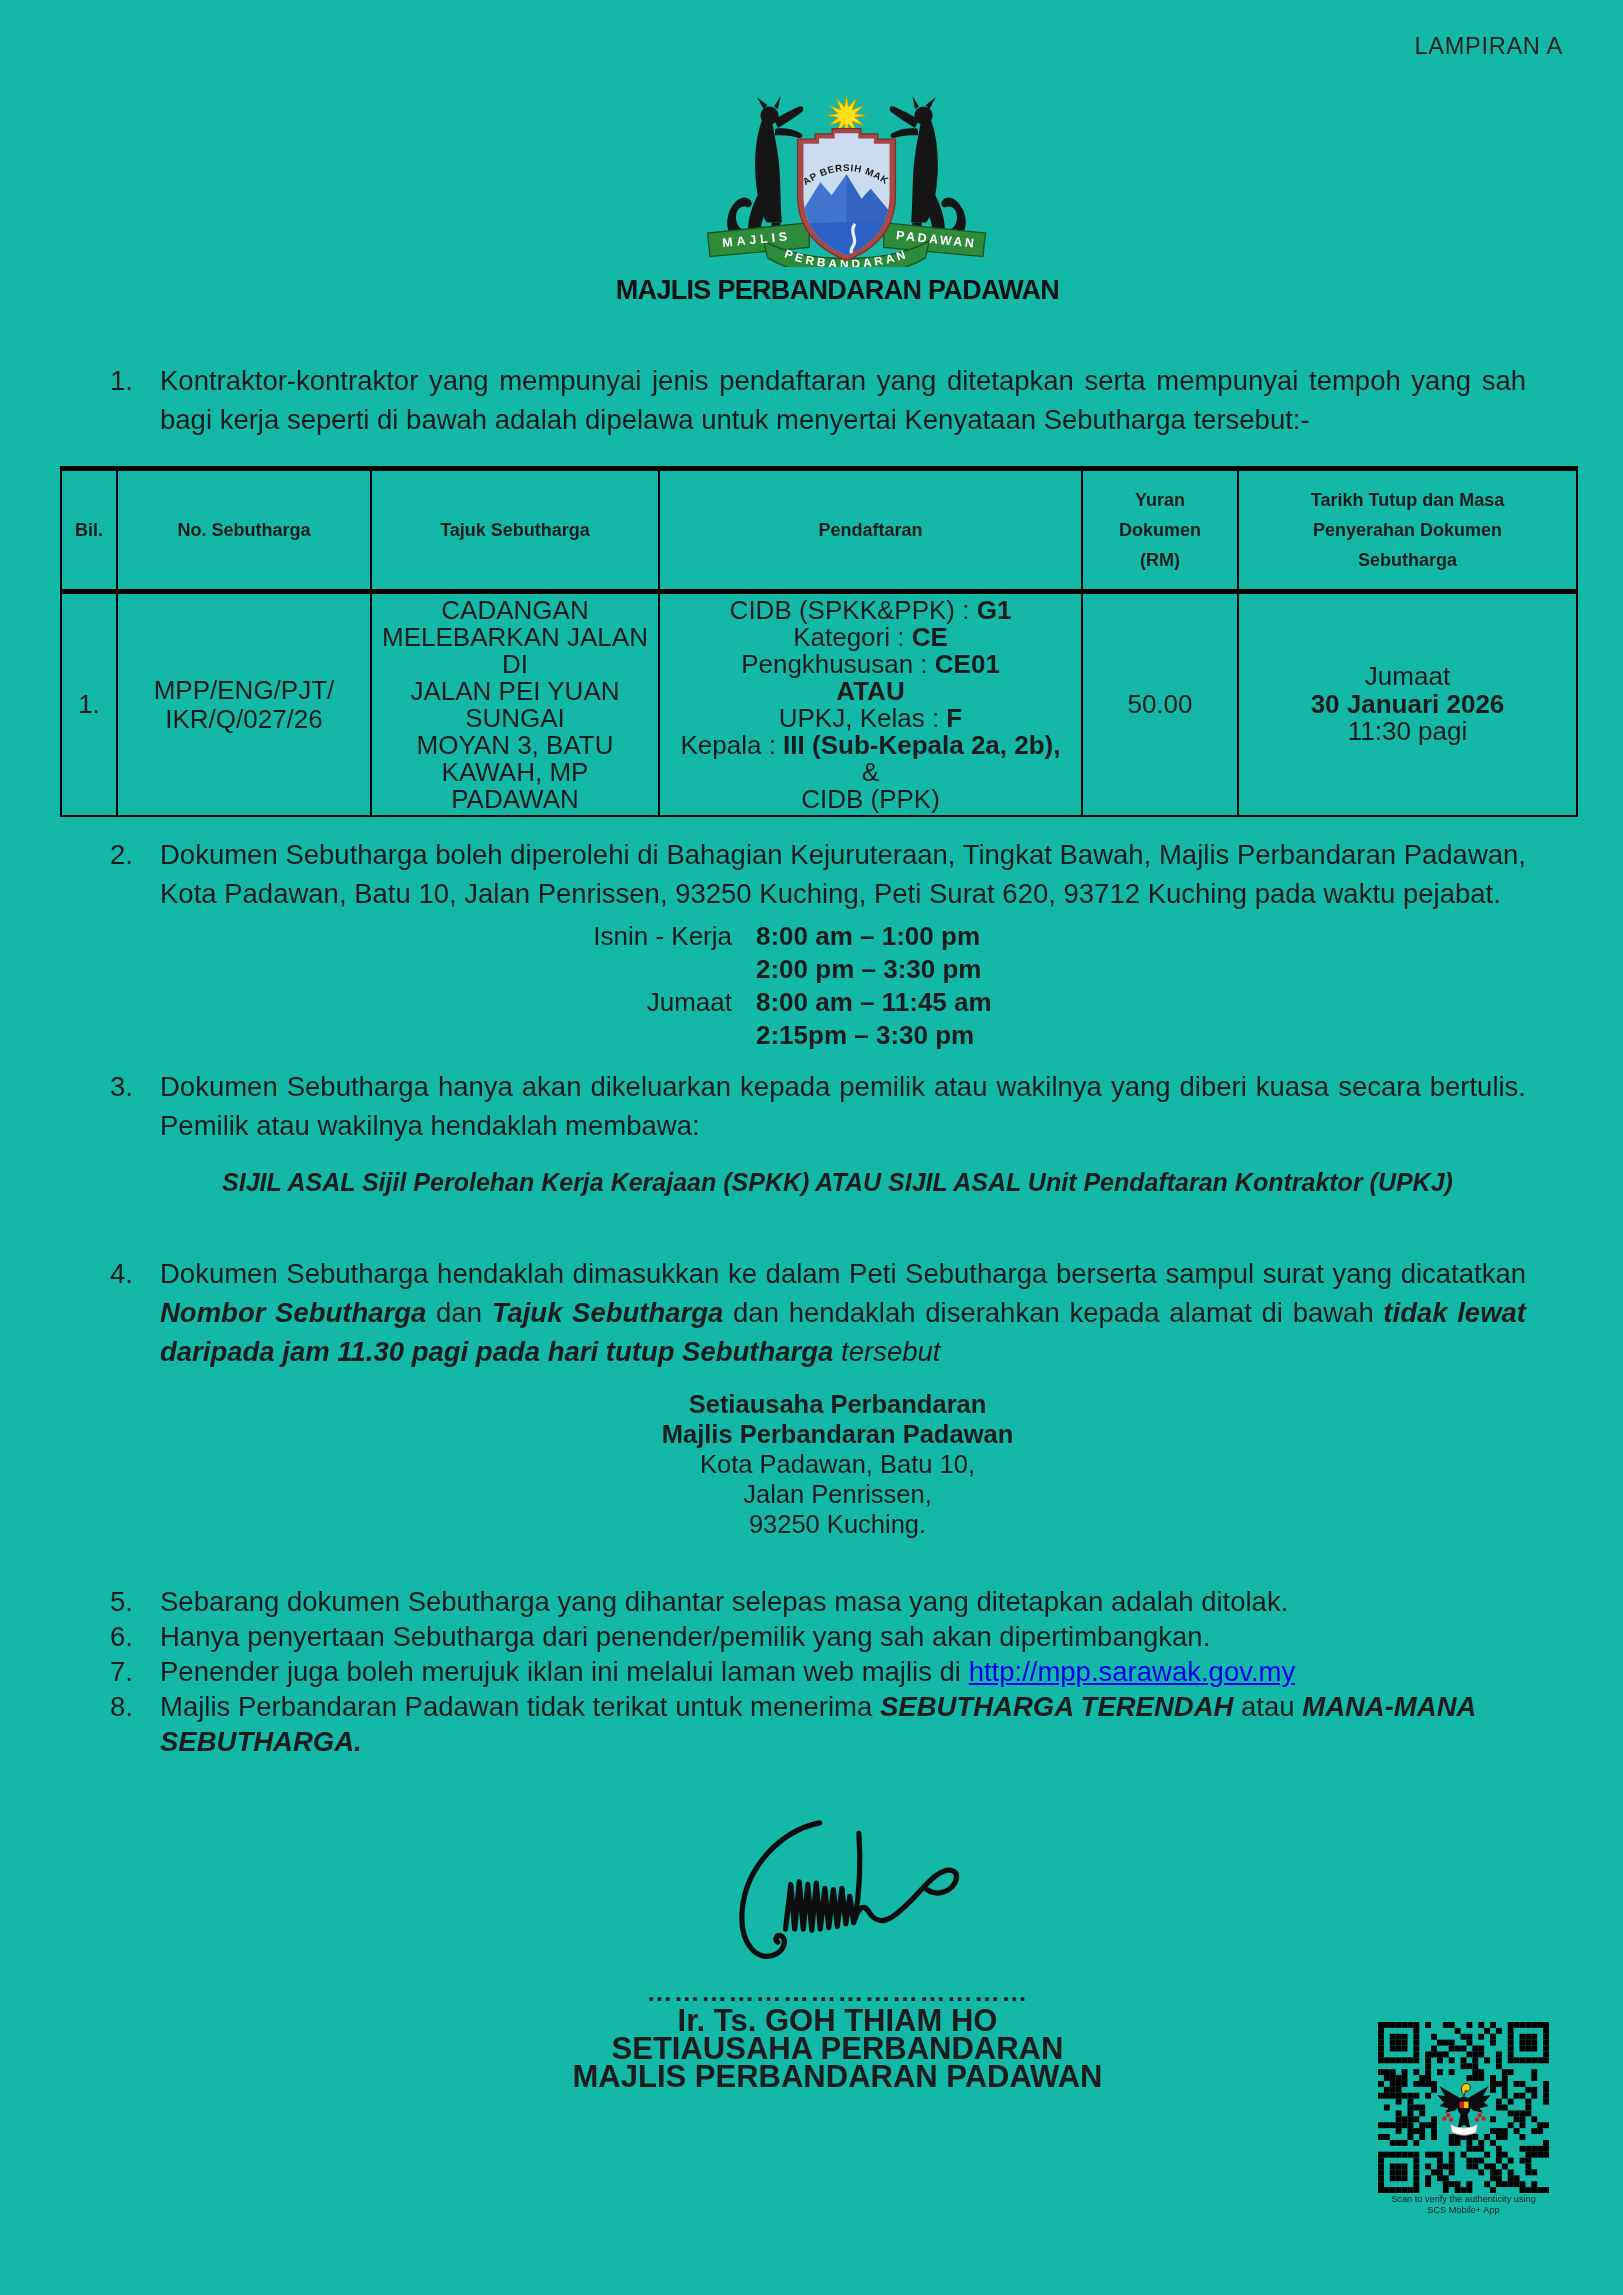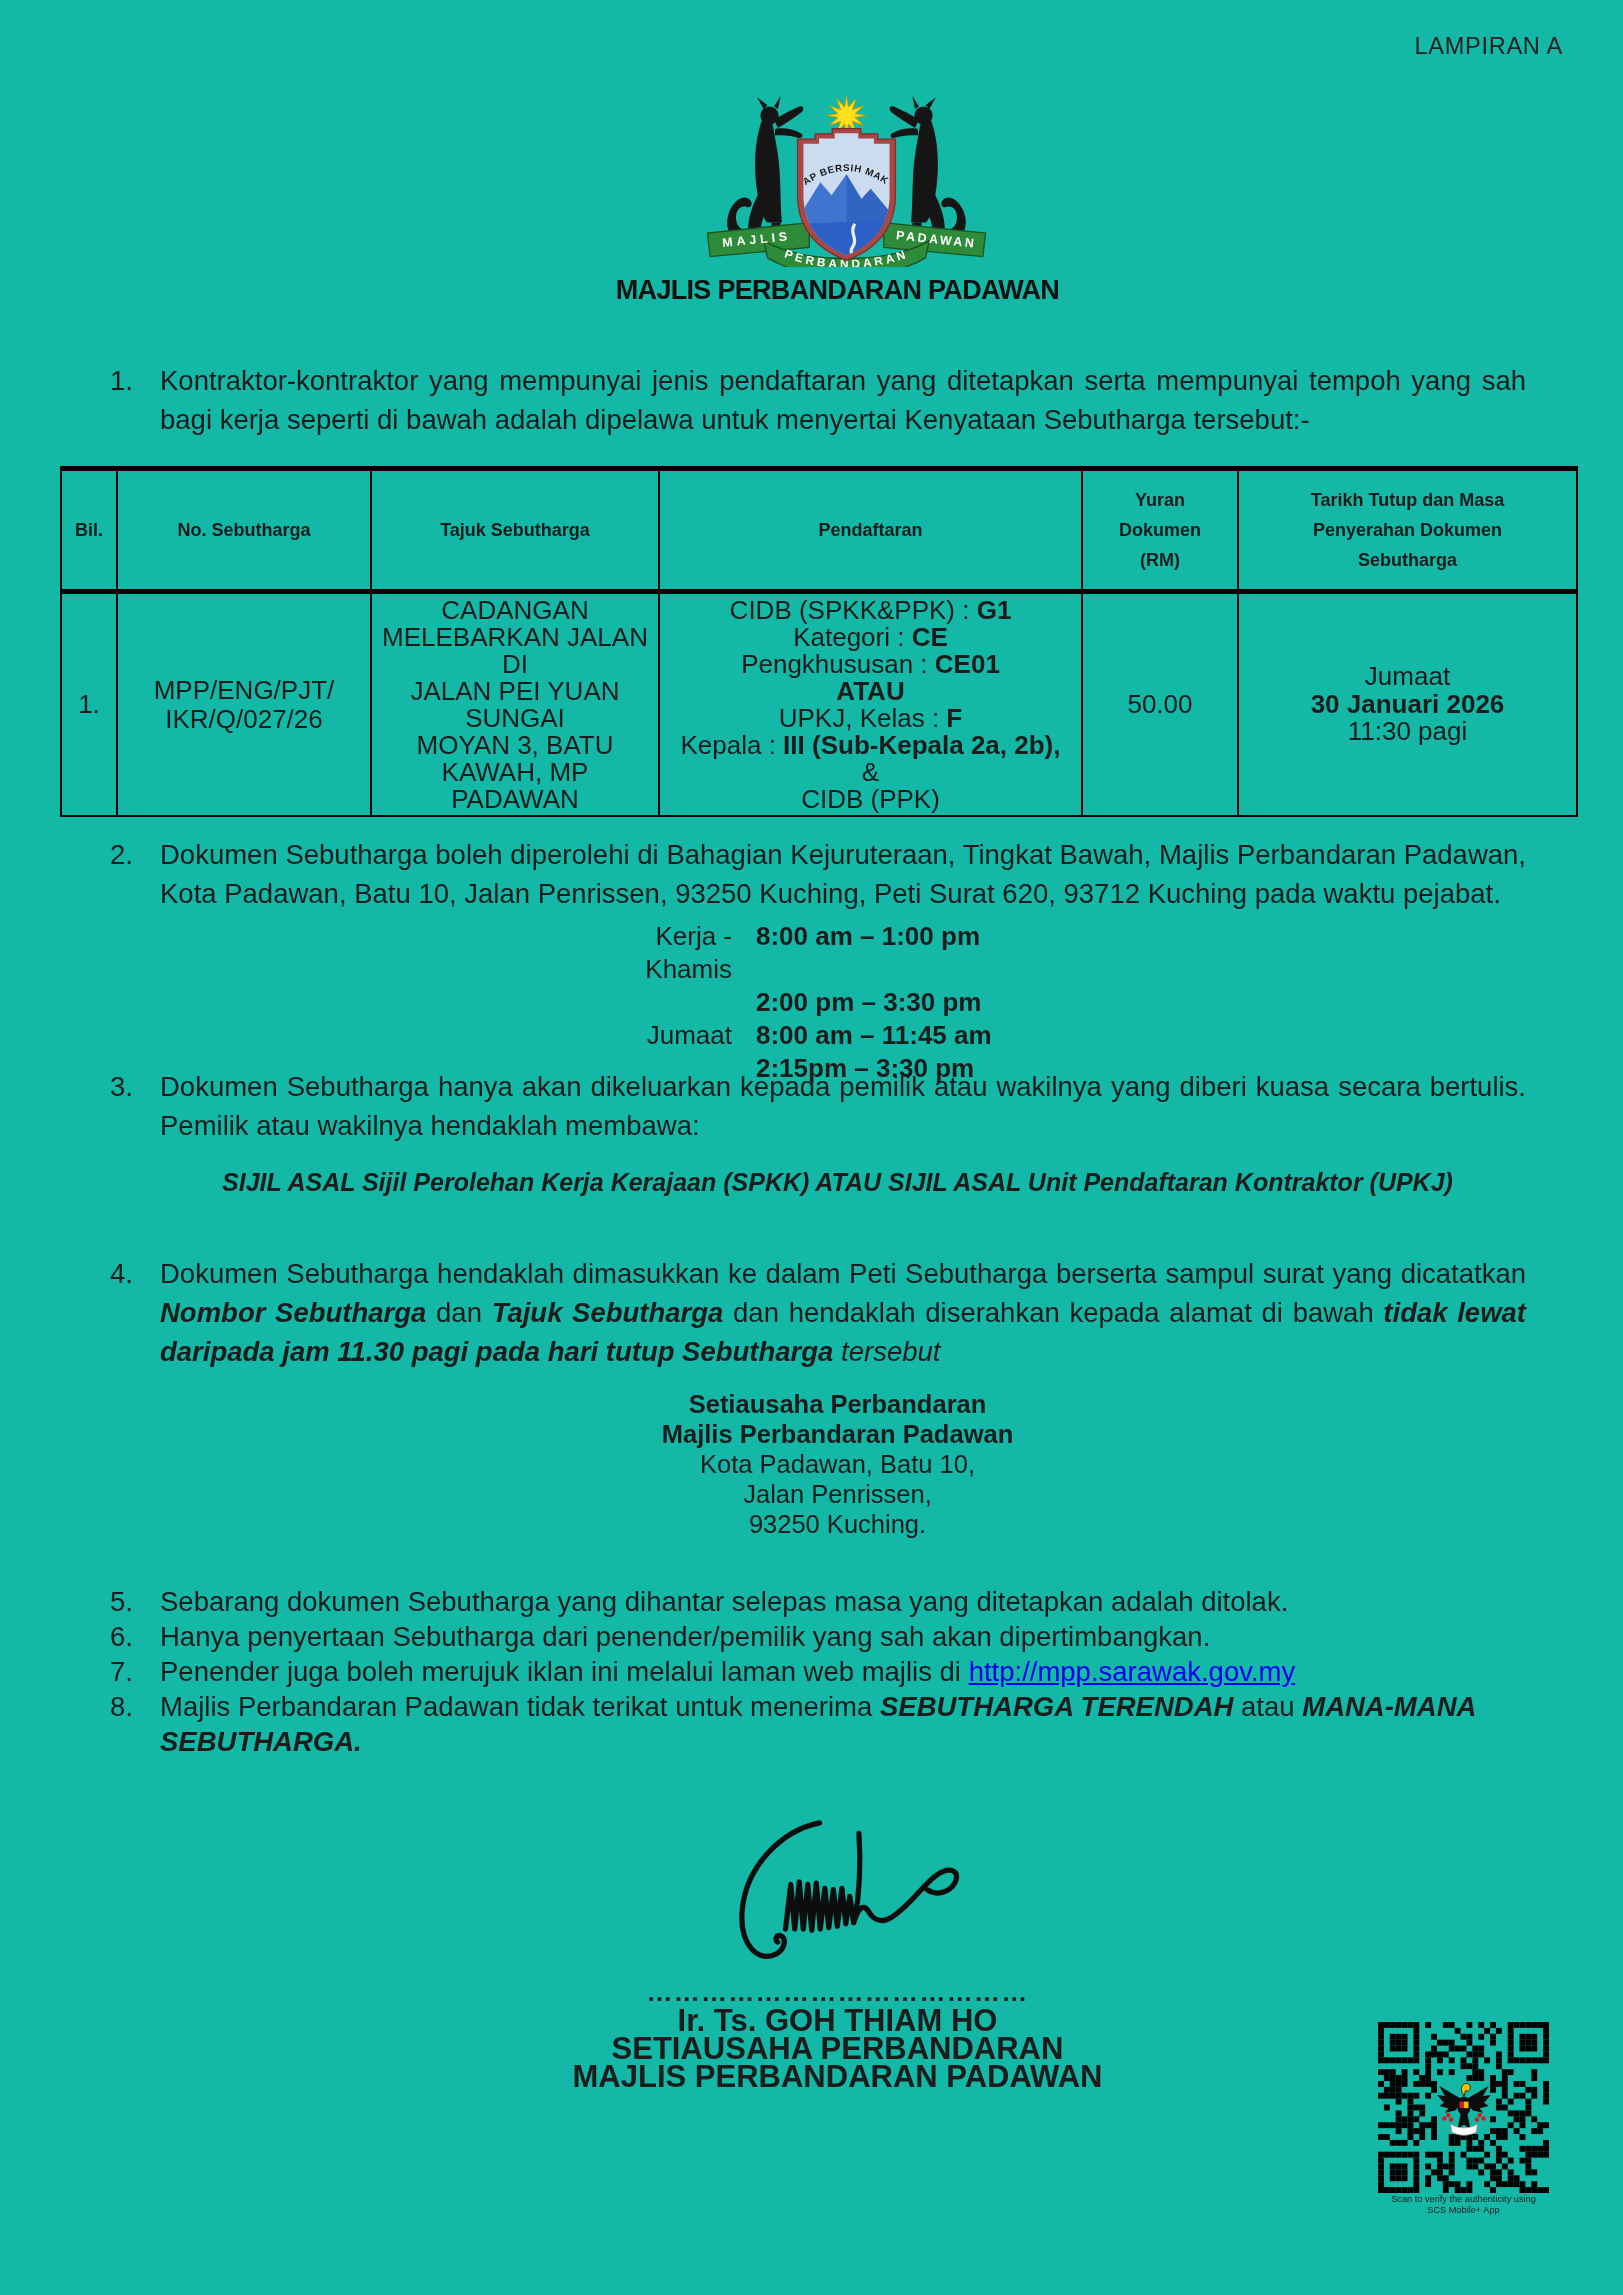--- a/index.html
+++ b/index.html
@@ -183,21 +183,21 @@
   </tbody>
     </table>
 
   <div class="abs clause c2">
     <span class="num">2.</span>
     <span class="txt"><span>Dokumen Sebutharga boleh diperolehi di Bahagian Kejuruteraan, Tingkat Bawah, Majlis Perbandaran Padawan, Kota Padawan, Batu 10, Jalan Penrissen, 93250 Kuching, Peti Surat 620, 93712 Kuching pada waktu pejabat.</span></span>
   </div>
 
   <div class="abs hours">
     <div class="hrow">
-      <span class="hlabel">Kerja - Khamis</span>
+      <span class="hlabel">Isnin - Kerja</span>
       <span class="htime">8:00 am – 1:00 pm</span>
     </div>
     <div class="hrow">
       <span class="hlabel"></span>
       <span class="htime">2:00 pm – 3:30 pm</span>
     </div>
     <div class="hrow">
       <span class="hlabel">Jumaat</span>
       <span class="htime">8:00 am – 11:45 am</span>
     </div>

